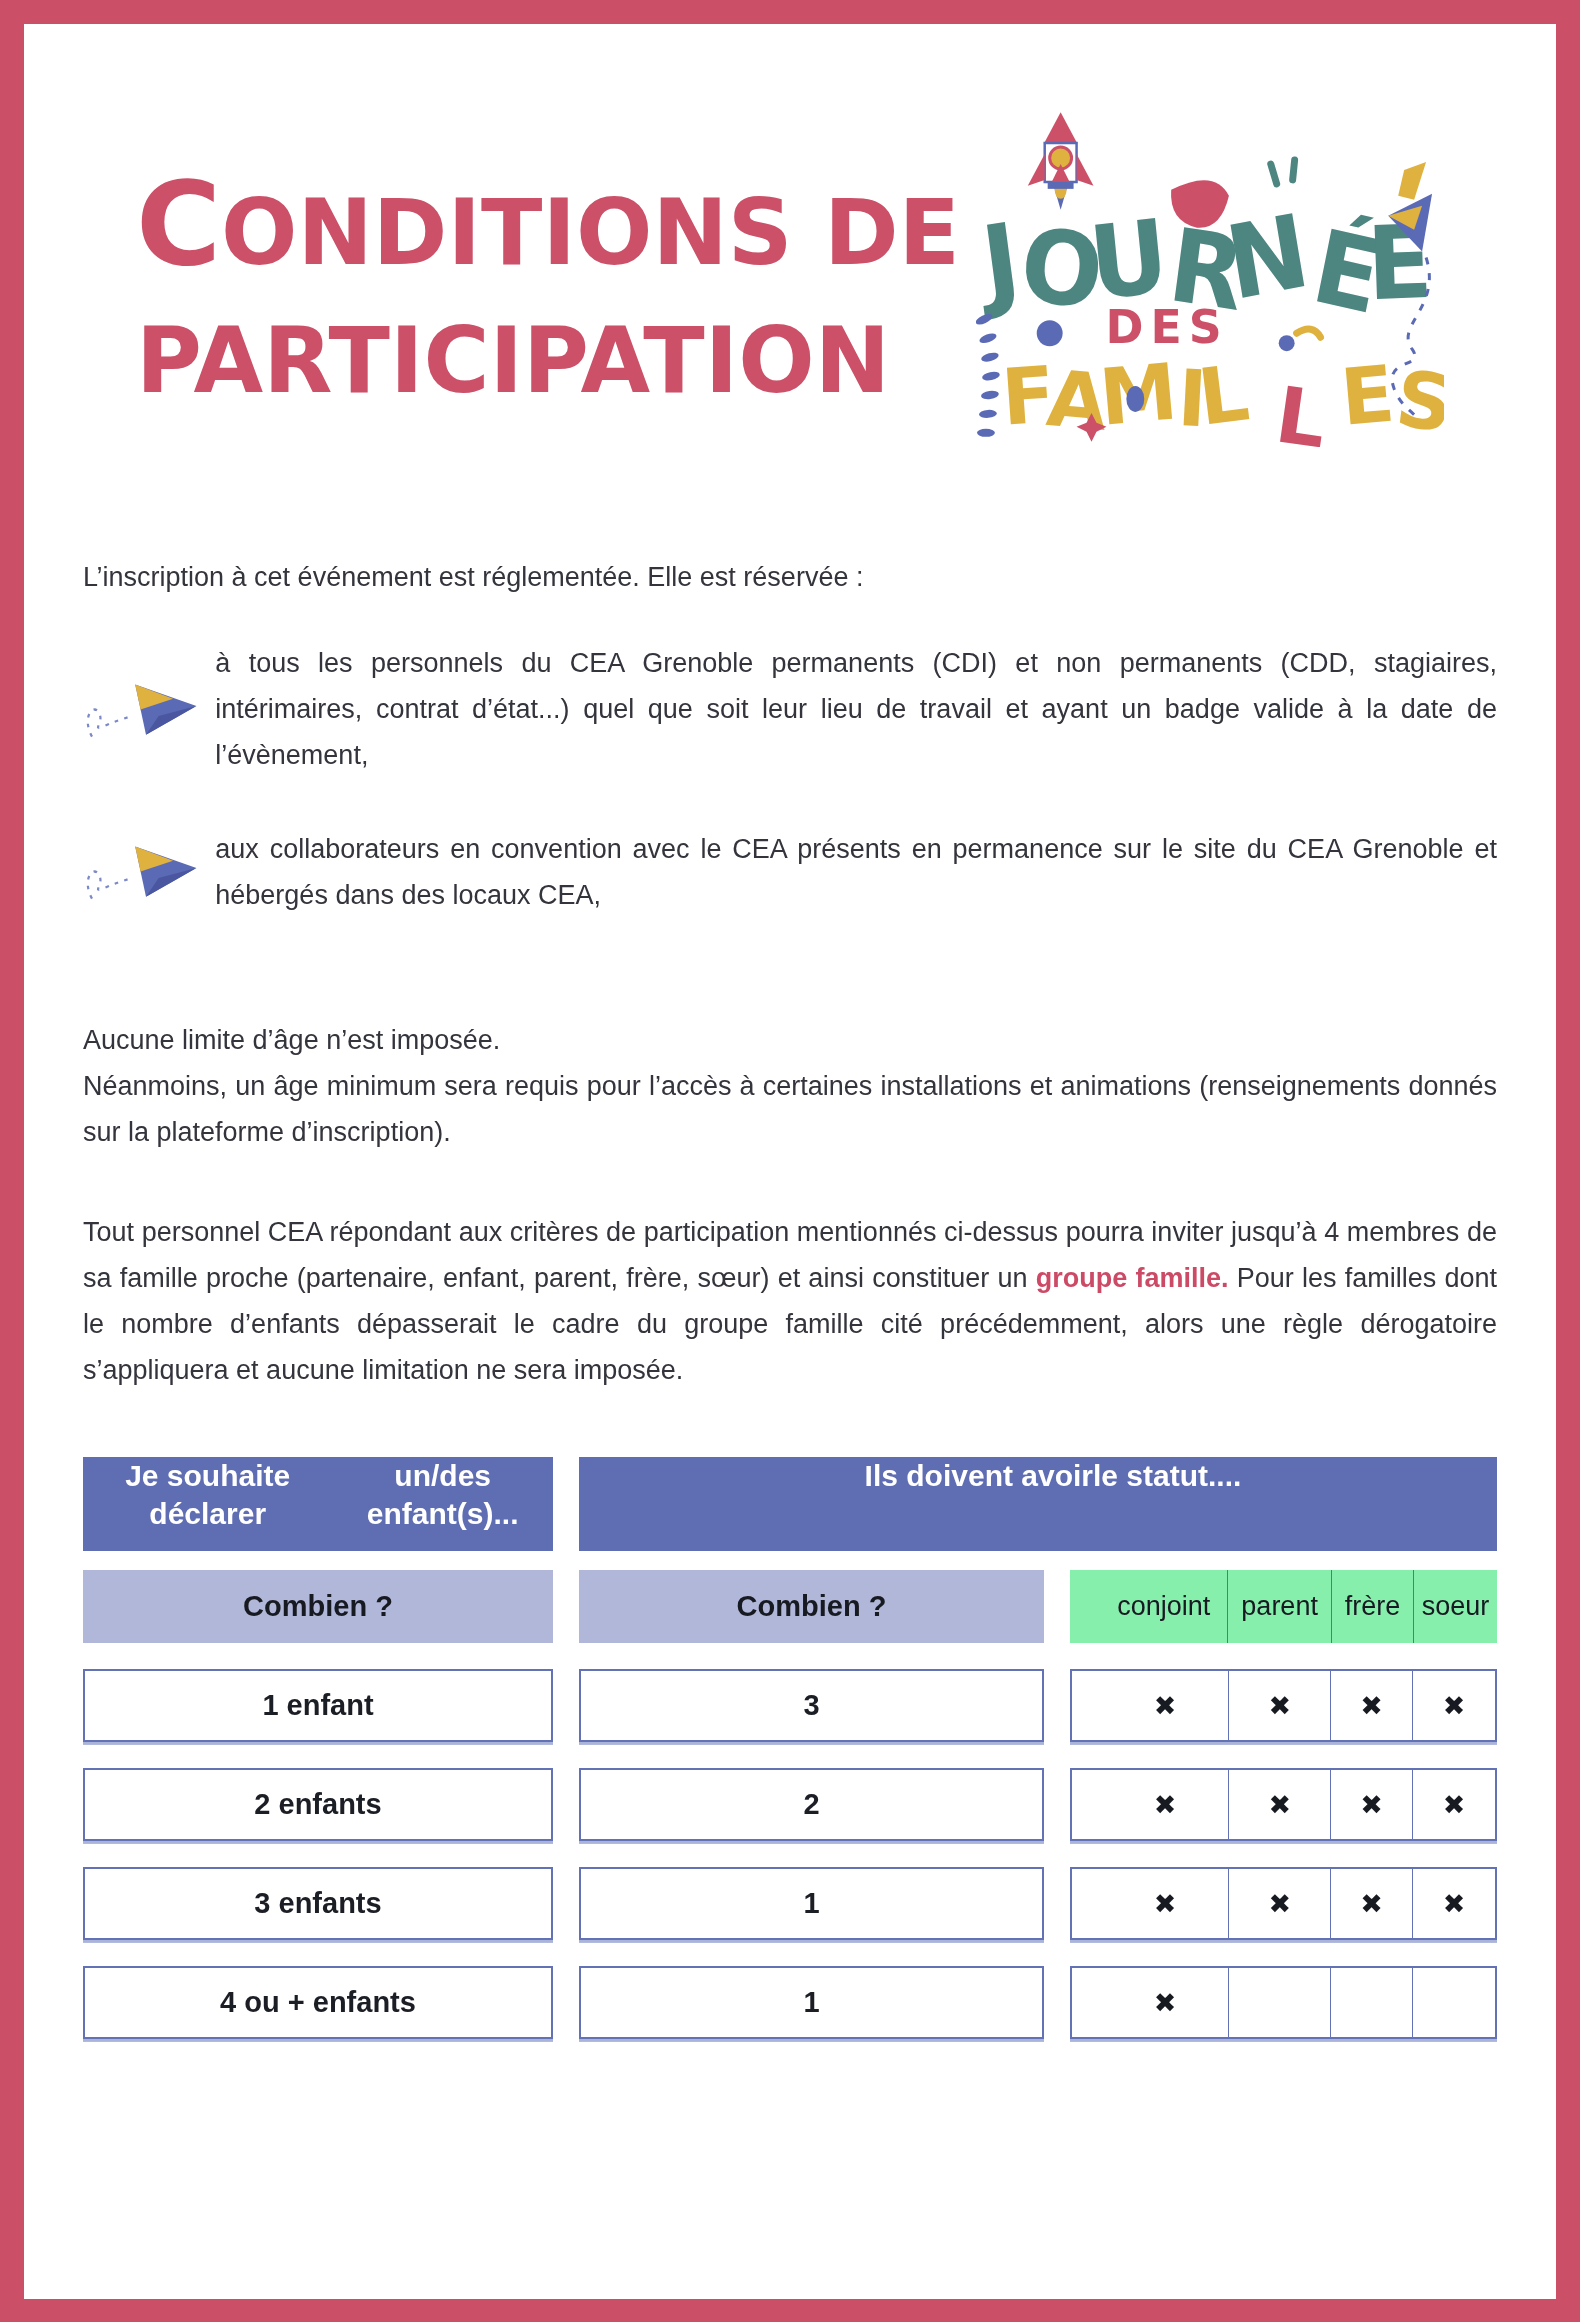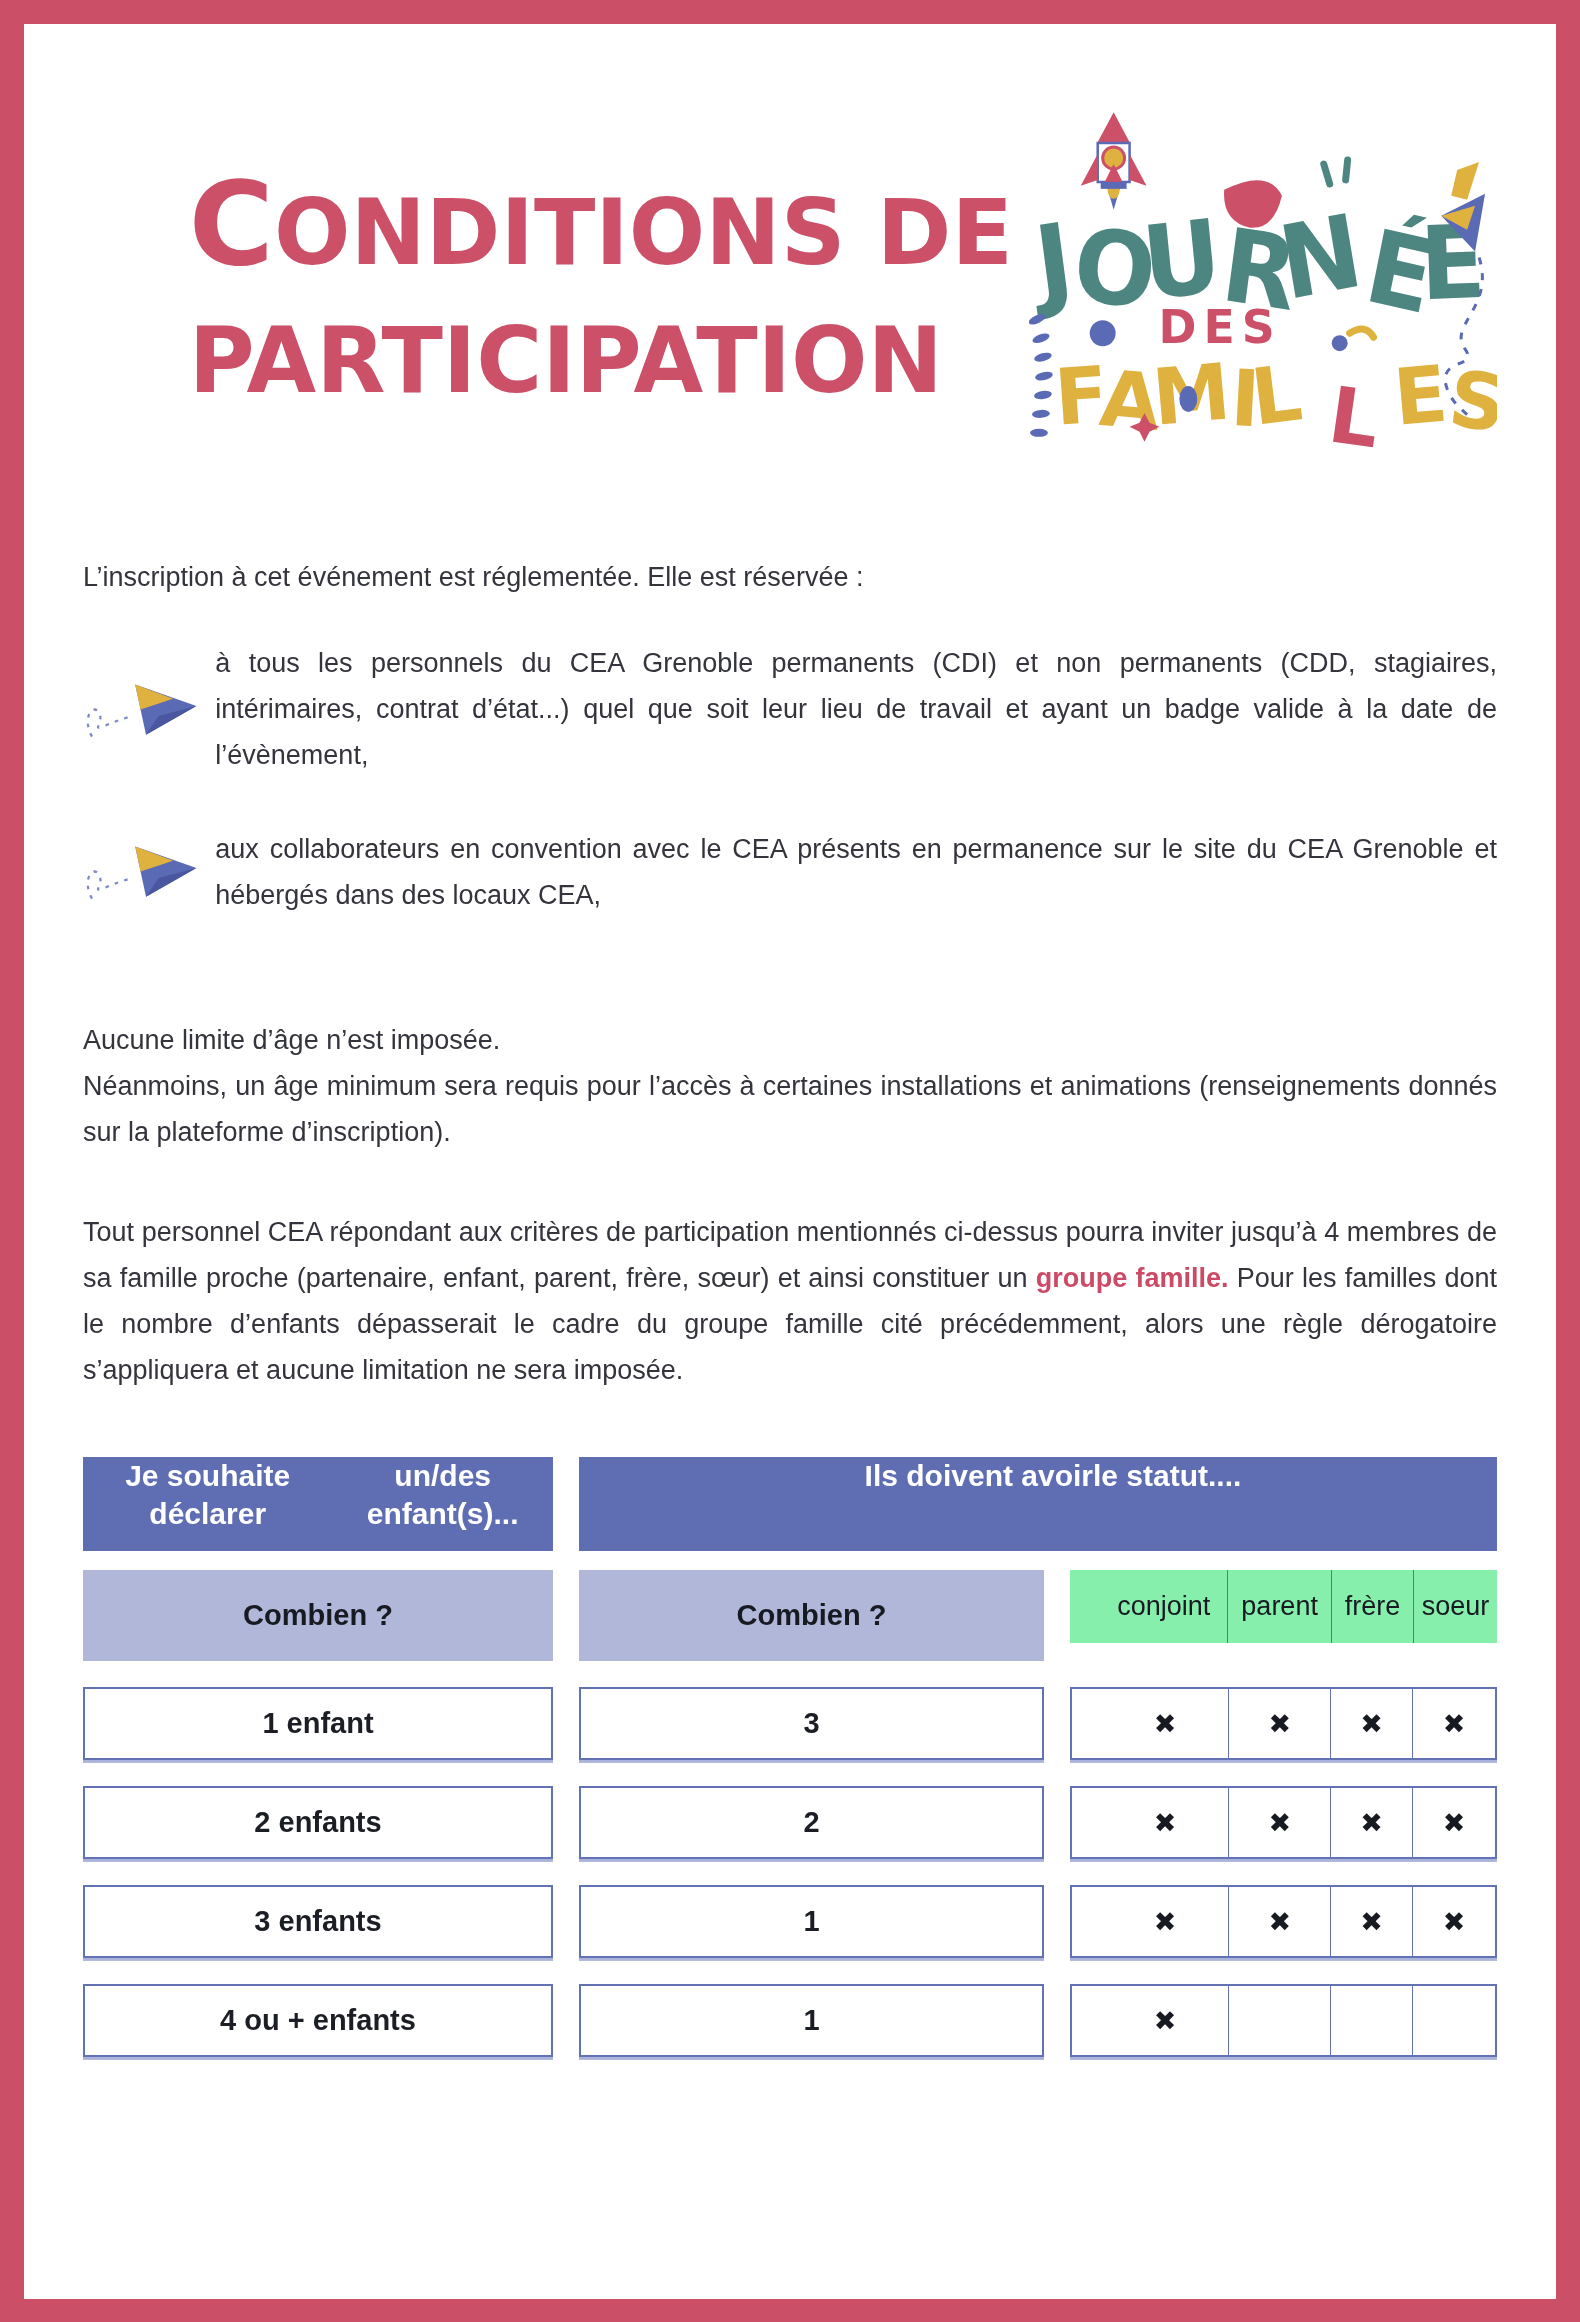--- a/index.html
+++ b/index.html
@@ -12,21 +12,21 @@
   .sheet{
     box-sizing:border-box;
     width:1532px;height:2275px;
     margin:24px;
     background:#ffffff;
     padding:0 59px;
     overflow:hidden;
     position:relative;
   }
   
-  .header{display:flex;justify-content:flex-end;align-items:flex-start;margin-top:57px;gap:16px;}
+  .header{display:flex;justify-content:center;align-items:flex-start;margin-top:57px;gap:16px;}
   .title{
     margin-top:65px;
     color:#cb5068;
     font-family:"DejaVu Sans","Liberation Sans",sans-serif;
     font-weight:800;
     font-size:90px;
     line-height:1.34;
     text-transform:uppercase;
     letter-spacing:0px;
   }
@@ -49,21 +49,21 @@
   .c1{flex:0 0 470px;}
   .c2{flex:0 0 465px;}
   .c3{flex:1 1 auto;padding-left:30px;}
   .thead .cell{
     background:#5f6db3;color:#ffffff;
     height:94px;display:flex;justify-content:center;
     text-align:center;font-size:30px;font-weight:bold;line-height:1.25;
   }
   .tsub{margin-top:19px;}
   .tsub .cell{
-    background:#b0b7d8;color:#181a22;height:91px;
+    background:#b0b7d8;color:#181a22;height:73px;
     display:flex;align-items:center;justify-content:center;
     font-size:29px;font-weight:bold;
   }
   .statgrid{display:grid;grid-template-columns:158fr 128fr 102fr 104fr;height:73px;}
   .tsub .statgrid{background:#86efac;}
   .statgrid .scell{
     display:flex;align-items:center;justify-content:center;
     border-left:1.9px solid #5f6db3;
     font-size:27px;color:#181a22;font-weight:normal;
   }

